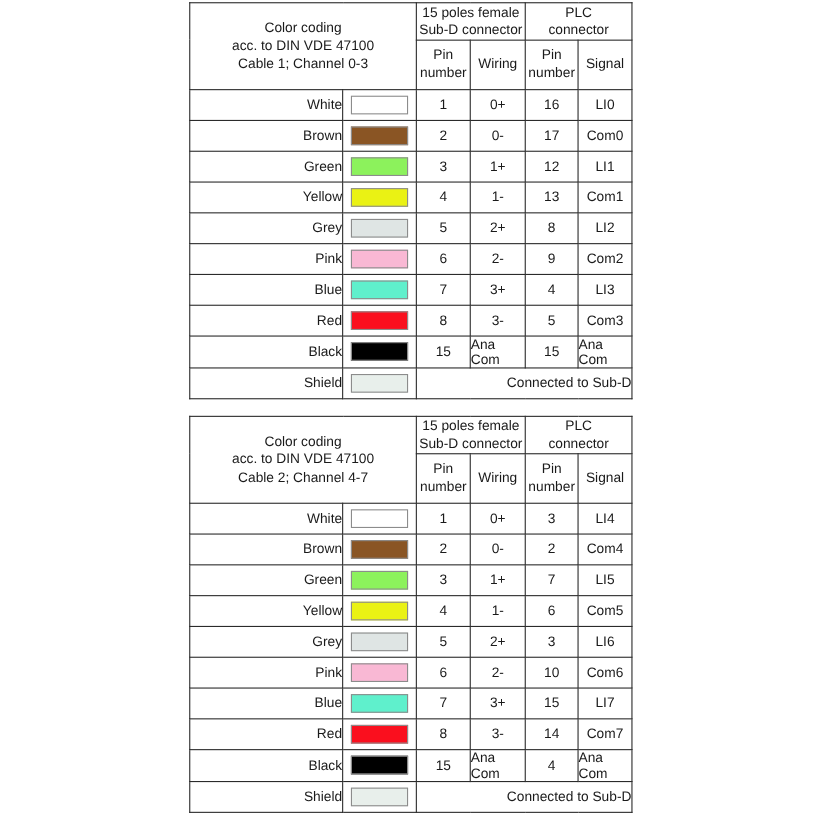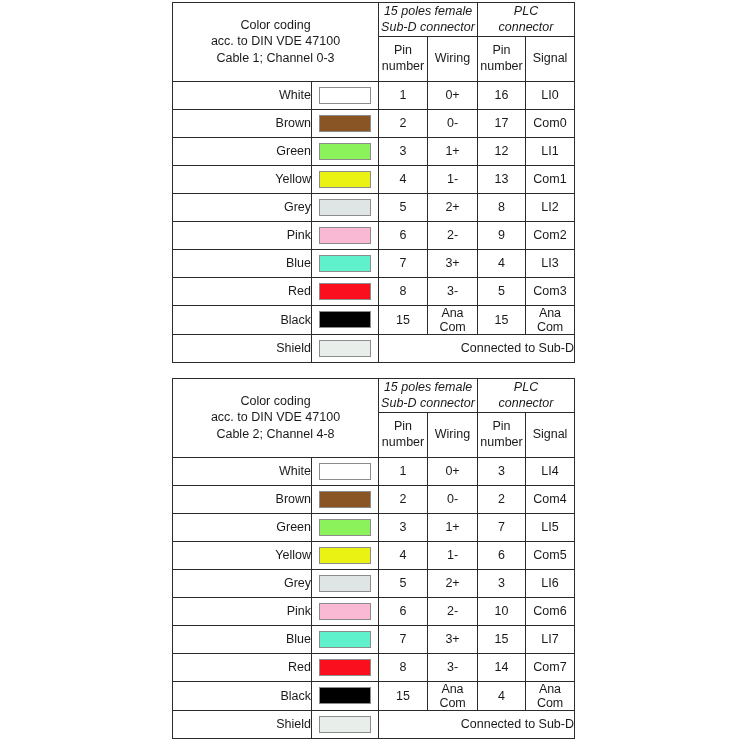--- a/index.html
+++ b/index.html
@@ -69,21 +69,21 @@
     vertical-align: top;
   }
   .title-cell .tline { display: block; white-space: nowrap; text-align: center; }
 
   .group-head {
     text-align: center;
     font-size: 12.4px;
     line-height: 1.3;
     padding: 6px 2px 6px 2px;
   }
-  .group-head .ghline { display: block; white-space: nowrap; font-style: italic; }
+  .group-head .ghline { display: block; white-space: nowrap; }
 
   .sub-head {
     text-align: center;
     font-size: 12.4px;
     line-height: 1.22;
     padding: 5px 1px 5px 1px;
     height: 44px;
   }
   .sub-head .shline { display: block; white-space: nowrap; }
 
@@ -108,21 +108,21 @@
     border: 1.4px solid #8c8c8c;
     box-sizing: border-box;
   }
 
   .num-cell,
   .sig-cell {
     text-align: center;
     font-size: 12.8px;
   }
   .small-cell {
-    text-align: center;
+    text-align: left;
     font-size: 9.2px;
     letter-spacing: -0.1px;
   }
 
   .shield-span {
     text-align: right;
     font-size: 12.7px;
   }
 </style>
 </head>
@@ -281,21 +281,21 @@
           <col class="c-pin1">
           <col class="c-wire">
           <col class="c-pin2">
           <col class="c-signal">
         </colgroup>
         <thead>
           <tr>
             <td class="title-cell" rowspan="2" colspan="2">
               <span class="tline">Color coding</span>
               <span class="tline">acc. to DIN VDE 47100</span>
-              <span class="tline">Cable 2; Channel 4-8</span>
+              <span class="tline">Cable 2; Channel 4-7</span>
             </td>
             <td class="group-head" colspan="2">
               <span class="ghline">15 poles female</span>
               <span class="ghline">Sub-D connector</span>
             </td>
             <td class="group-head" colspan="2">
               <span class="ghline">PLC</span>
               <span class="ghline">connector</span>
             </td>
           </tr>

